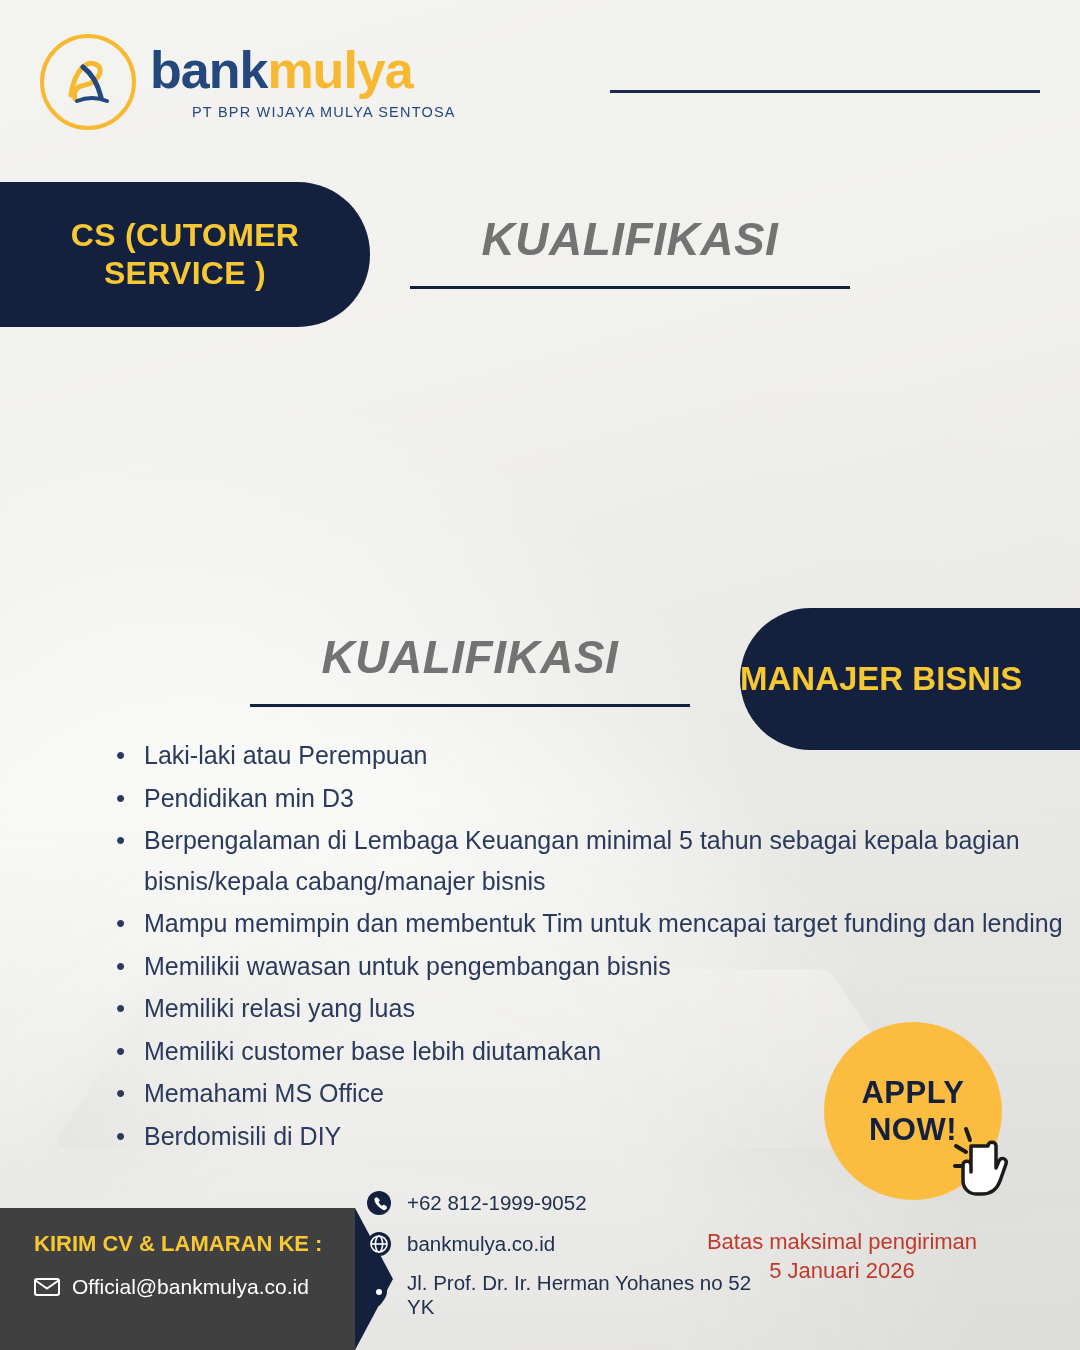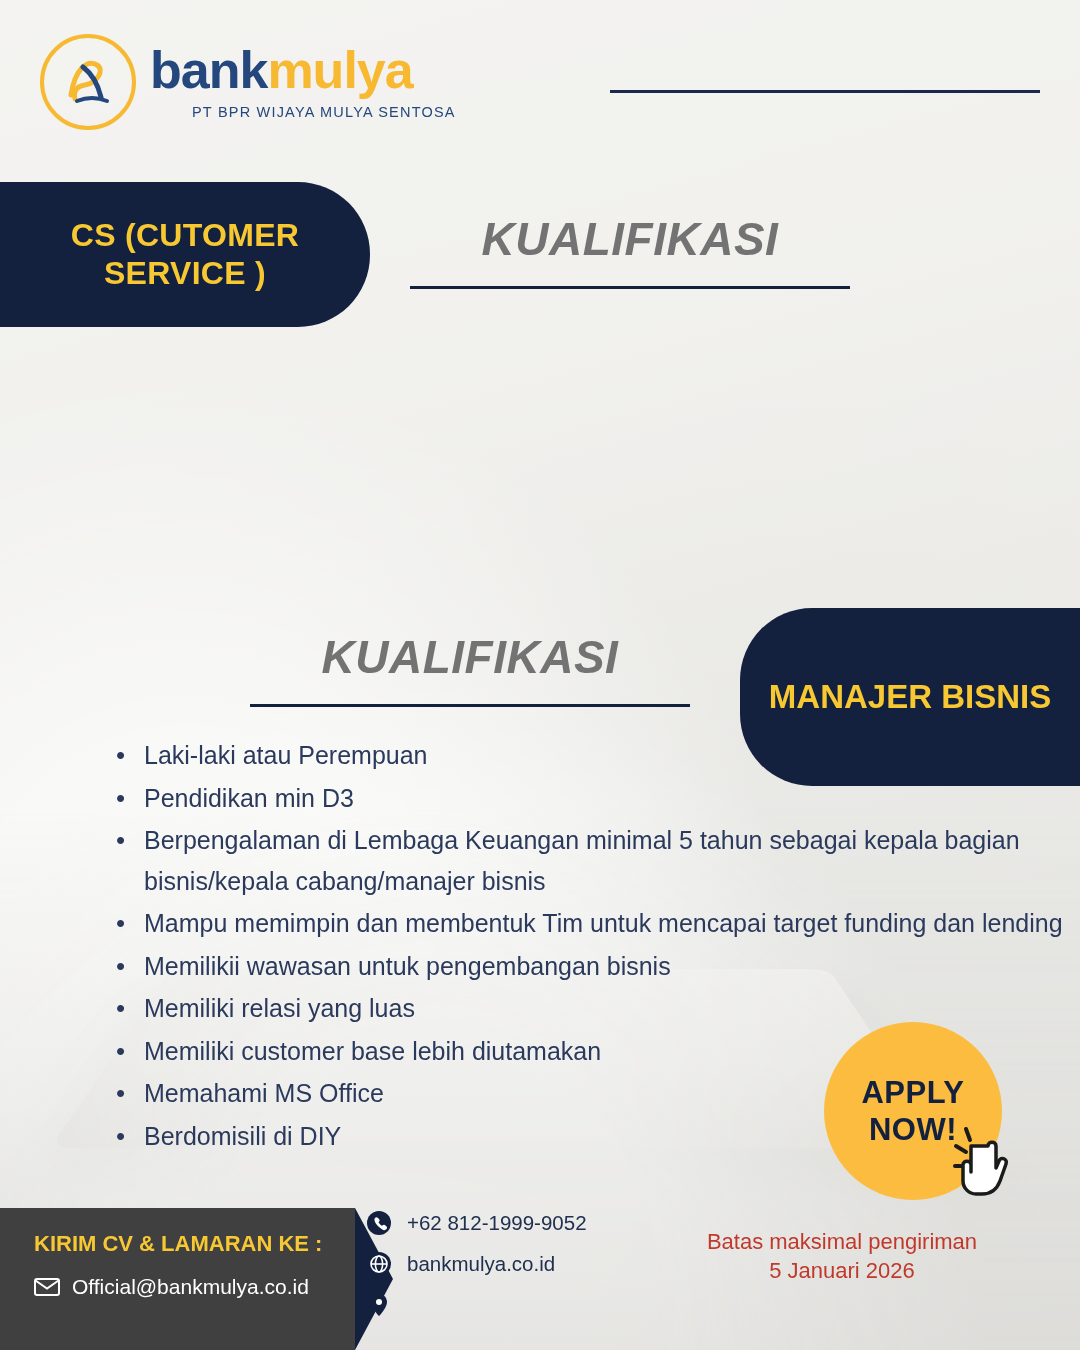--- a/index.html
+++ b/index.html
@@ -109,24 +109,24 @@
     content: "\2022";
     position: absolute; left: 4px; top: -1px;
     font-size: 26px; color: #2b3a5c;
   }
   .list-cs { position: absolute; left: 50px; top: 360px; width: 900px; }
   .list-mgr { position: absolute; left: 112px; top: 735px; width: 960px; }
   .list-mgr li { line-height: 1.58; }
 
   
   .badge-right {
-    position: absolute; right: 0; top: 608px; width: 340px; height: 178px;
+    position: absolute; right: 0; top: 608px; width: 340px; height: 142px;
     background: #13213f;
     border-top-left-radius: 72px; border-bottom-left-radius: 72px;
-    display: flex; align-items: center; justify-content: center;
+    display: flex; align-items: center; justify-content: flex-start;
   }
   .badge-right .badge-text {
     color: #f7c832; font-size: 33px; font-weight: 700; text-align: center;
     line-height: 1.18;
   }
 
   
   .apply-circle {
     position: absolute; right: 78px; bottom: 150px;
     width: 178px; height: 178px; border-radius: 50%;
@@ -296,20 +296,21 @@
           </span>
           <span class="contact-text">bankmulya.co.id</span>
         </div>
         <div class="contact-row">
           <span class="ic">
             <svg width="26" height="26" viewBox="0 0 26 26" aria-hidden="true">
               <path d="M13 2 c4.4 0 8 3.6 8 8 c0 6-8 14-8 14 S5 16 5 10 c0-4.4 3.6-8 8-8z" fill="#13213f"></path>
               <circle cx="13" cy="10" r="3" fill="#ffffff"></circle>
             </svg>
           </span>
+          <span class="contact-text">Jl. Prof. Dr. Ir. Herman Yohanes no 52 YK</span>
         </div>
       </div>
 
       <div class="deadline">
         <div>Batas maksimal pengiriman</div>
         <div>5 Januari  2026</div>
       </div>
     </div>
 
   </div>

